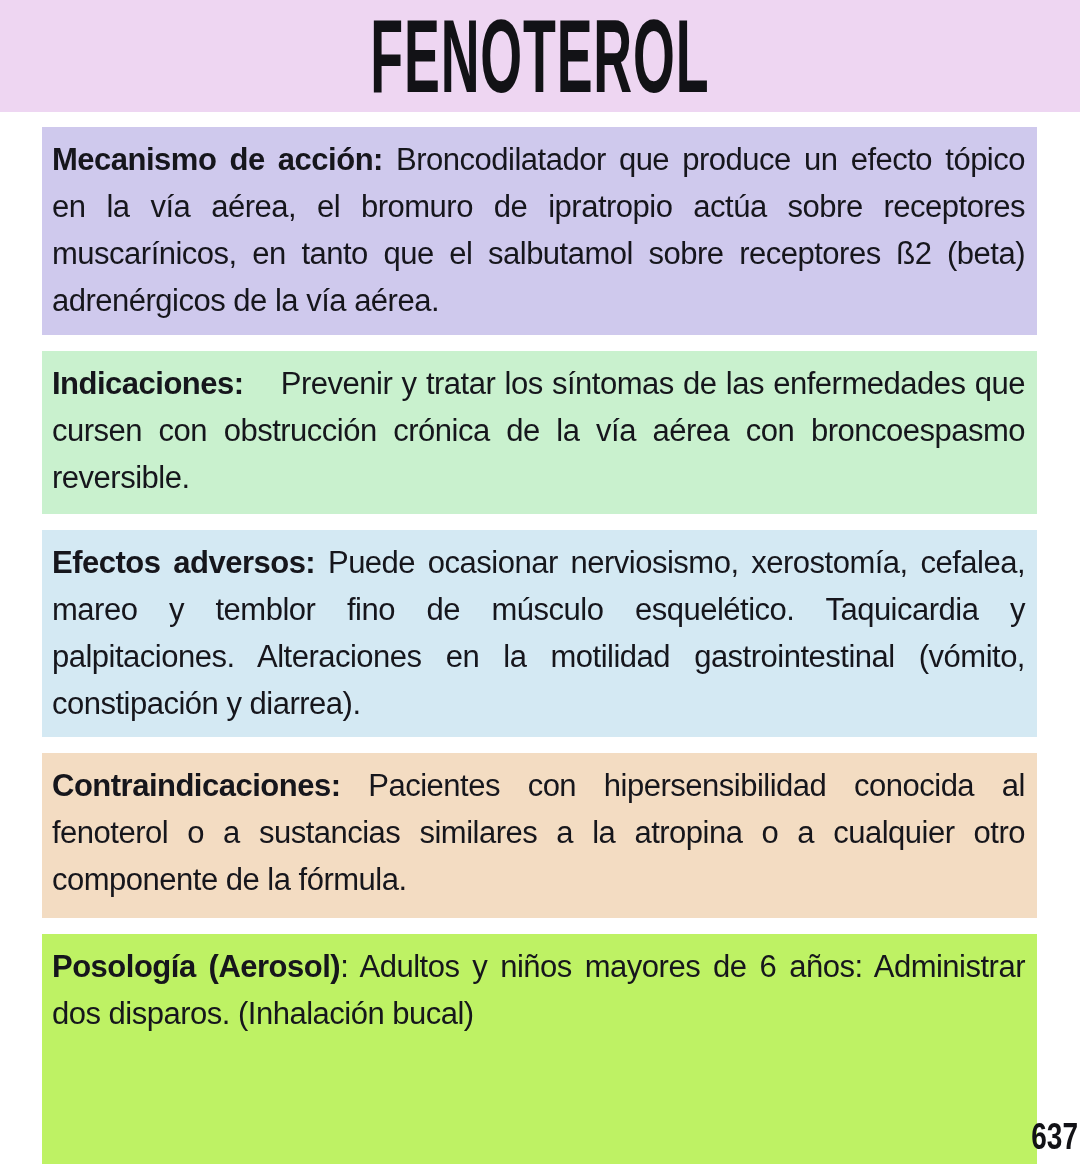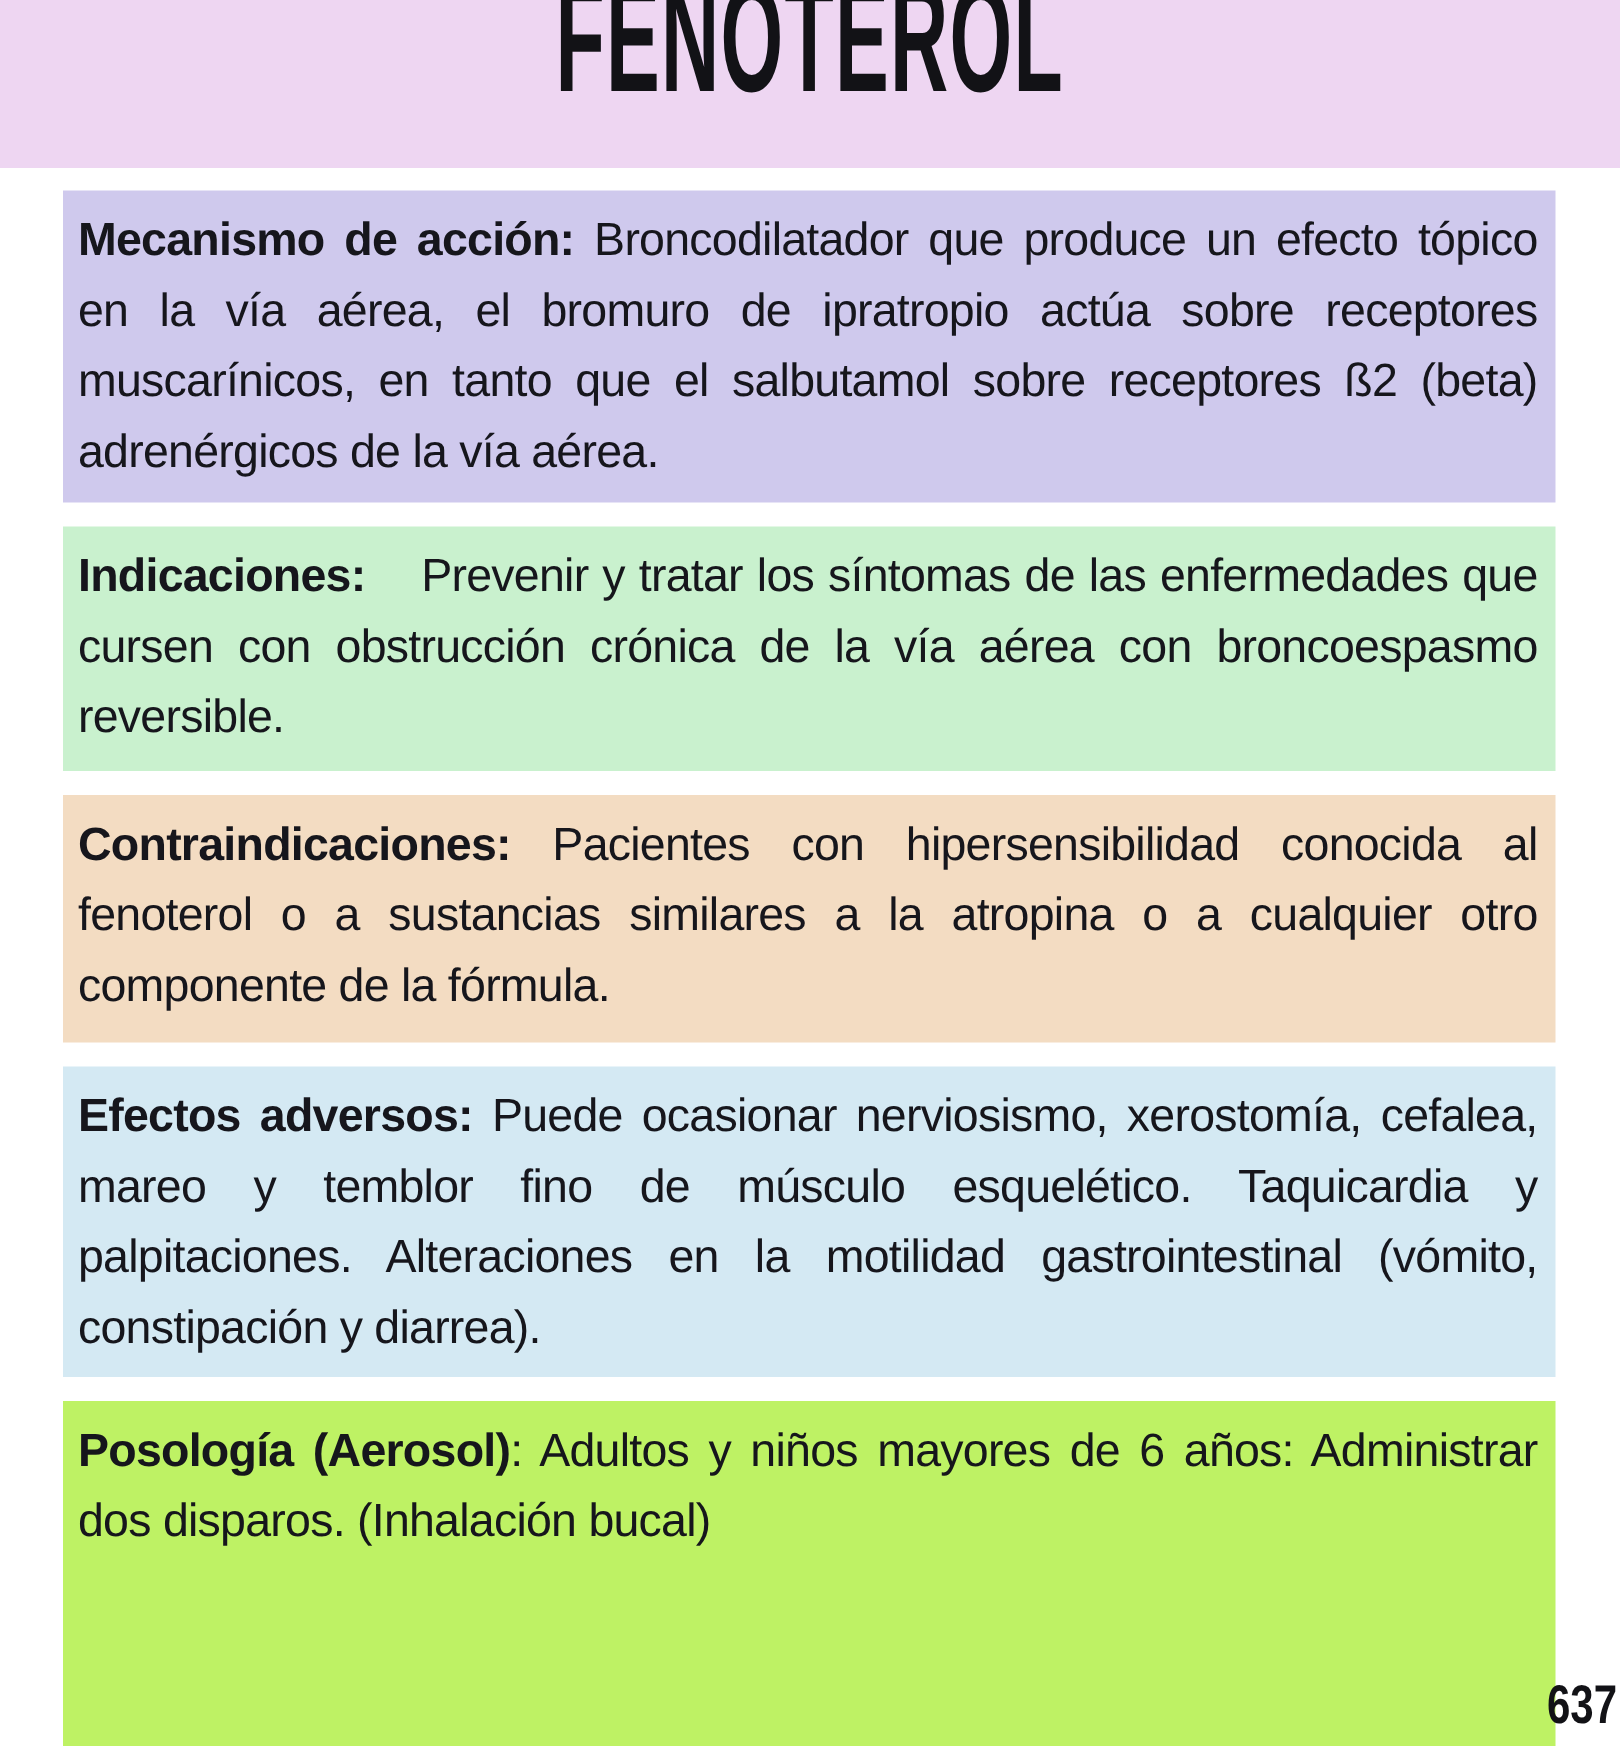--- a/index.html
+++ b/index.html
@@ -8,20 +8,21 @@
     height: 1164px;
     background: #ffffff;
     font-family: "Liberation Sans", sans-serif;
     position: relative;
     overflow: hidden;
   }
   .header {
     width: 1080px;
     height: 112px;
     display: flex;
+    align-items: center;
     justify-content: center;
   }
   .title {
     margin: 0;
     font-size: 64px;
     font-weight: 700;
     color: #121216;
     letter-spacing: 1px;
     transform: scale(0.84, 1.62);
     transform-origin: center center;
@@ -74,26 +75,26 @@
   <main class="content">
 
     <section class="sec sec-mecanismo" style="background-color: rgb(207, 201, 237);">
       <p><b>Mecanismo de acción:</b><span> Broncodilatador que produce un efecto tópico en la vía aérea, el bromuro de ipratropio actúa sobre receptores muscarínicos, en tanto que el salbutamol sobre receptores ß2 (beta) adrenérgicos de la vía aérea.</span></p>
     </section>
 
     <section class="sec sec-indicaciones" style="background-color: rgb(201, 241, 206);">
       <p><b>Indicaciones:</b><span>&nbsp;&nbsp;&nbsp; Prevenir y tratar los síntomas de las enfermedades que cursen con obstrucción crónica de la vía aérea con broncoespasmo reversible.</span></p>
     </section>
 
+    <section class="sec sec-efectos" style="background-color: rgb(212, 233, 243);">
+      <p><b>Efectos adversos:</b><span> Puede ocasionar nerviosismo, xerostomía, cefalea, mareo y temblor fino de músculo esquelético. Taquicardia y palpitaciones. Alteraciones en la motilidad gastrointestinal (vómito, constipación y diarrea).</span></p>
+    </section>
+
     <section class="sec sec-contra" style="background-color: rgb(243, 220, 194);">
       <p><b>Contraindicaciones:</b><span> Pacientes con hipersensibilidad conocida al fenoterol o a sustancias similares a la atropina o a cualquier otro componente de la fórmula.</span></p>
-    </section>
-
-    <section class="sec sec-efectos" style="background-color: rgb(212, 233, 243);">
-      <p><b>Efectos adversos:</b><span> Puede ocasionar nerviosismo, xerostomía, cefalea, mareo y temblor fino de músculo esquelético. Taquicardia y palpitaciones. Alteraciones en la motilidad gastrointestinal (vómito, constipación y diarrea).</span></p>
     </section>
 
     <section class="sec sec-posologia" style="background-color: #bef264;">
       <p><b>Posología (Aerosol)</b><span>: Adultos y niños mayores de 6 años: Administrar dos disparos. (Inhalación bucal)</span></p>
     </section>
 
   </main>
 
   <div class="page-number">637</div>
 

